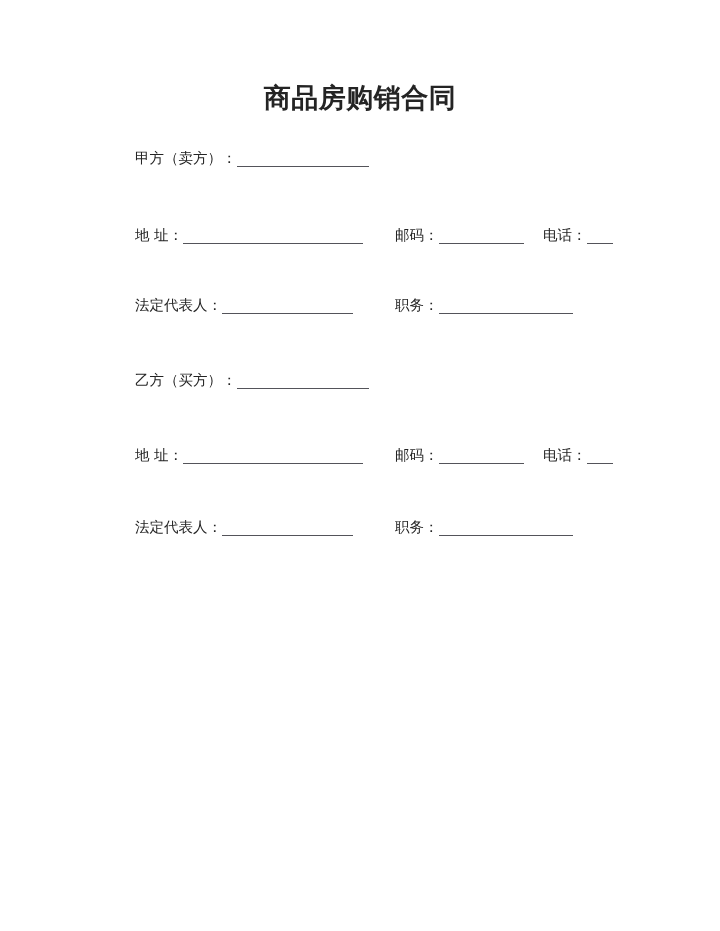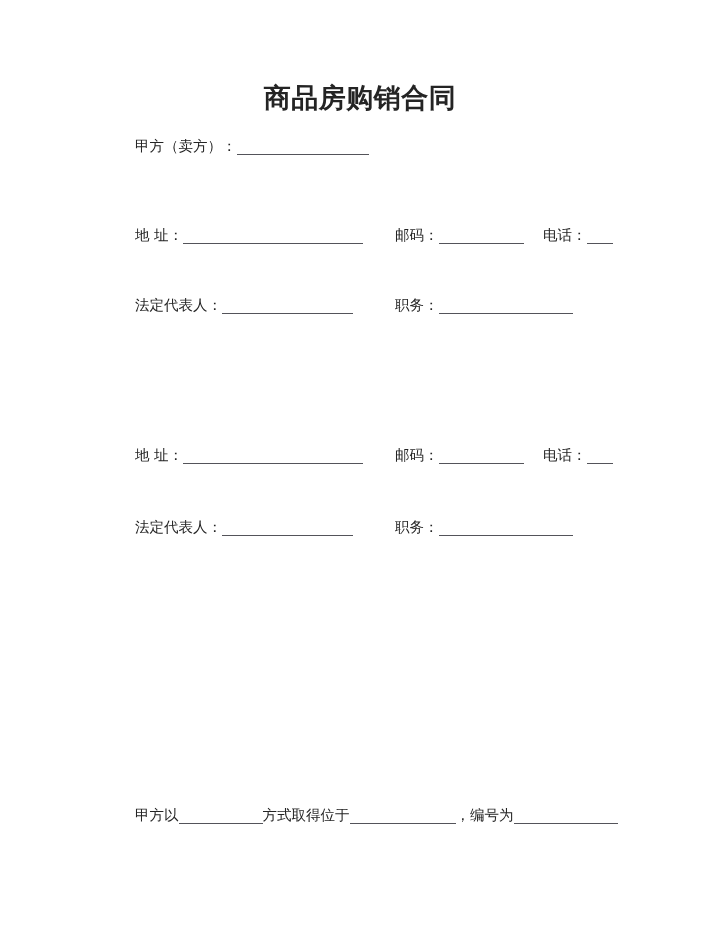--- a/index.html
+++ b/index.html
@@ -71,21 +71,21 @@
     white-space: nowrap;
   }
 </style>
 </head>
 <body>
 
 <div class="page">
 
   <div class="doc-title">商品房购销合同</div>
 
-  <div class="row" style="top:136px">
+  <div class="row" style="top:148px">
     <span class="cell" style="left:135px">
       <span class="lbl">甲方（卖方）：</span><span class="blank" style="width:132px"></span>
     </span>
   </div>
 
   <div class="row" style="top:225px">
     <span class="cell" style="left:135px">
       <span class="lbl">地 址：</span><span class="blank" style="width:180px"></span>
     </span>
     <span class="cell" style="left:395px">
@@ -98,20 +98,25 @@
 
   <div class="row" style="top:295px">
     <span class="cell" style="left:135px">
       <span class="lbl">法定代表人：</span><span class="blank" style="width:131px"></span>
     </span>
     <span class="cell" style="left:395px">
       <span class="lbl">职务：</span><span class="blank" style="width:134px"></span>
     </span>
   </div>
 
+  <div class="row" style="top:370px">
+    <span class="cell" style="left:135px">
+      <span class="lbl">乙方（买方）：</span><span class="blank" style="width:132px"></span>
+    </span>
+  </div>
 
   <div class="row" style="top:445px">
     <span class="cell" style="left:135px">
       <span class="lbl">地 址：</span><span class="blank" style="width:180px"></span>
     </span>
     <span class="cell" style="left:395px">
       <span class="lbl">邮码：</span><span class="blank" style="width:85px"></span>
     </span>
     <span class="cell" style="left:543px">
       <span class="lbl">电话：</span><span class="blank" style="width:26px"></span>
@@ -122,17 +127,14 @@
     <span class="cell" style="left:135px">
       <span class="lbl">法定代表人：</span><span class="blank" style="width:131px"></span>
     </span>
     <span class="cell" style="left:395px">
       <span class="lbl">职务：</span><span class="blank" style="width:134px"></span>
     </span>
   </div>
 
 
 
-  <div class="clause-line" style="top:805px">
-    <span class="lbl">甲方以</span><span class="blank" style="width:84px"></span><span class="lbl">方式取得位于</span><span class="blank" style="width:106px"></span><span class="lbl">，编号为</span><span class="blank" style="width:104px"></span>
-  </div>
 
 </div>
 
 </body></html>

